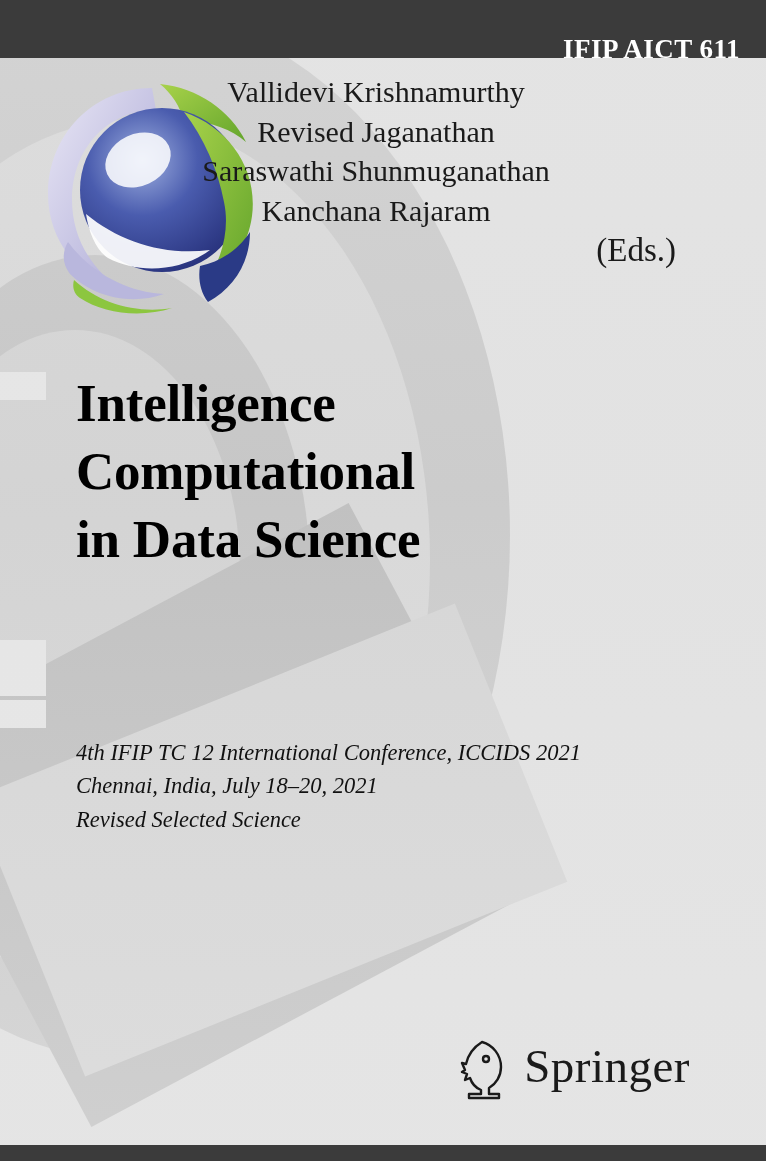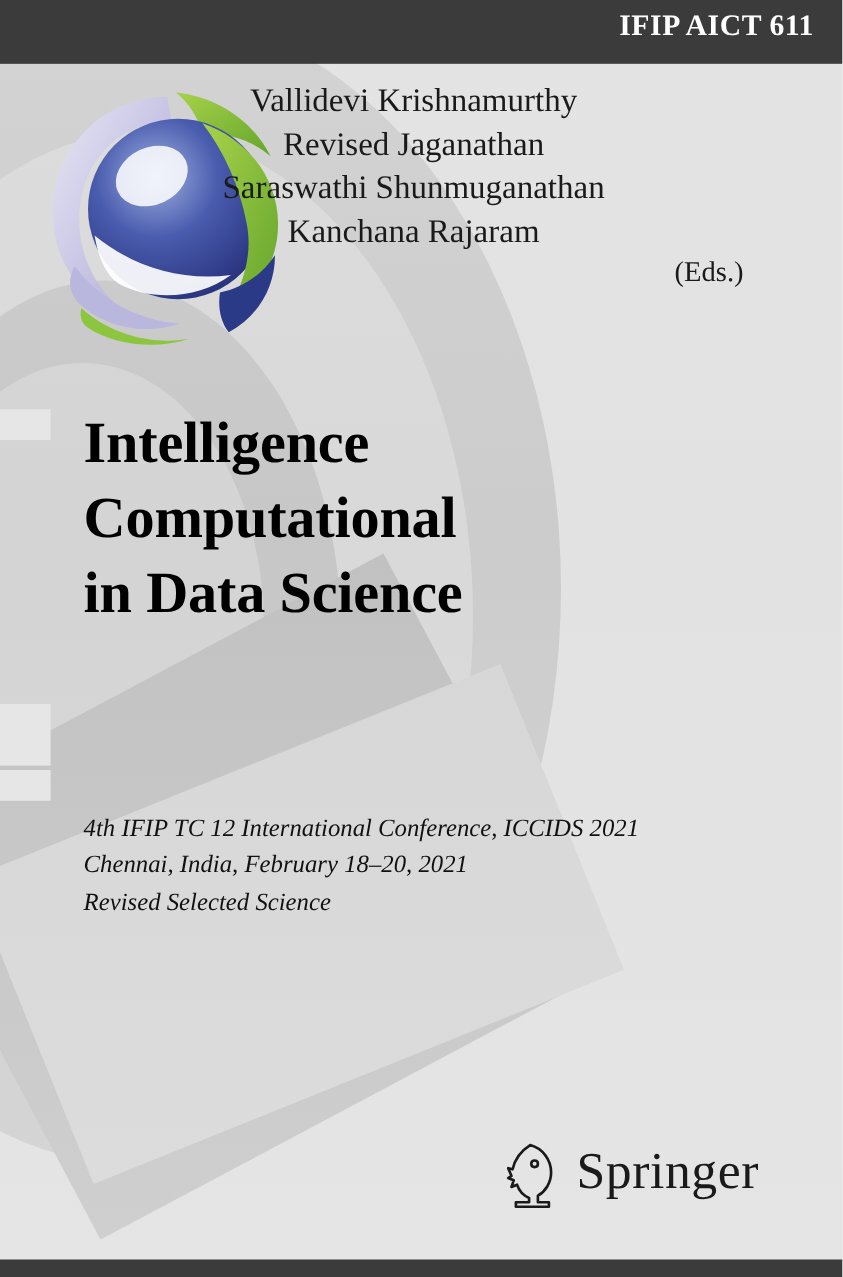--- a/index.html
+++ b/index.html
@@ -21,21 +21,21 @@
     position: absolute;
     left: 0; top: 0;
     width: 766px;
     height: 58px;
     background: #3b3b3b;
     z-index: 6;
   }
   .series-label {
     position: absolute;
     right: 26px;
-    top: 8px;
+    top: 34px;
     color: #ffffff;
     font-family: "Liberation Serif", serif;
     font-weight: bold;
     font-size: 27px;
     letter-spacing: 0.5px;
     z-index: 7;
   }
 
   
   .bg-base {
@@ -136,21 +136,21 @@
     font-size: 30px;
     color: #1a1a1a;
     line-height: 1.32;
     white-space: nowrap;
   }
   .eds-label {
     position: absolute;
     right: 90px;
     top: 232px;
     font-family: "Liberation Serif", serif;
-    font-size: 26px;
+    font-size: 33px;
     color: #1a1a1a;
     z-index: 5;
   }
 
   
   .title {
     position: absolute;
     left: 76px;
     top: 370px;
     width: 650px;
@@ -272,21 +272,21 @@
   <div class="eds-label">(Eds.)</div>
 
   <div class="title">
     <div class="title-line">Intelligence</div>
     <div class="title-line">Computational</div>
     <div class="title-line">in Data Science</div>
   </div>
 
   <div class="subtitle">
     <div class="subtitle-line">4th IFIP TC 12 International Conference, ICCIDS 2021</div>
-    <div class="subtitle-line">Chennai, India, February 18–20, 2021</div>
+    <div class="subtitle-line">Chennai, India, July 18–20, 2021</div>
     <div class="subtitle-line">Revised Selected Science</div>
   </div>
 
   <div class="springer">
     <span>
       <svg width="54" height="62" viewBox="0 0 54 62" xmlns="http://www.w3.org/2000/svg">
         <path d="M26 3 C18 8 12 16 10 25 L6 24 L9 31 L6 33 L11 35 L9 41 L14 39 C16 45 20 49 25 51
                  L25 55 L13 55 L13 59 L43 59 L43 55 L33 55 L33 49 C40 45 45 37 45 28
                  C45 16 37 6 26 3 Z M30 17 C32 17 33 18 33 20 C33 22 32 23 30 23 C28 23 27 22 27 20
                  C27 18 28 17 30 17 Z" fill="none" stroke="#1a1a1a" stroke-width="2.4" stroke-linejoin="round"></path>

